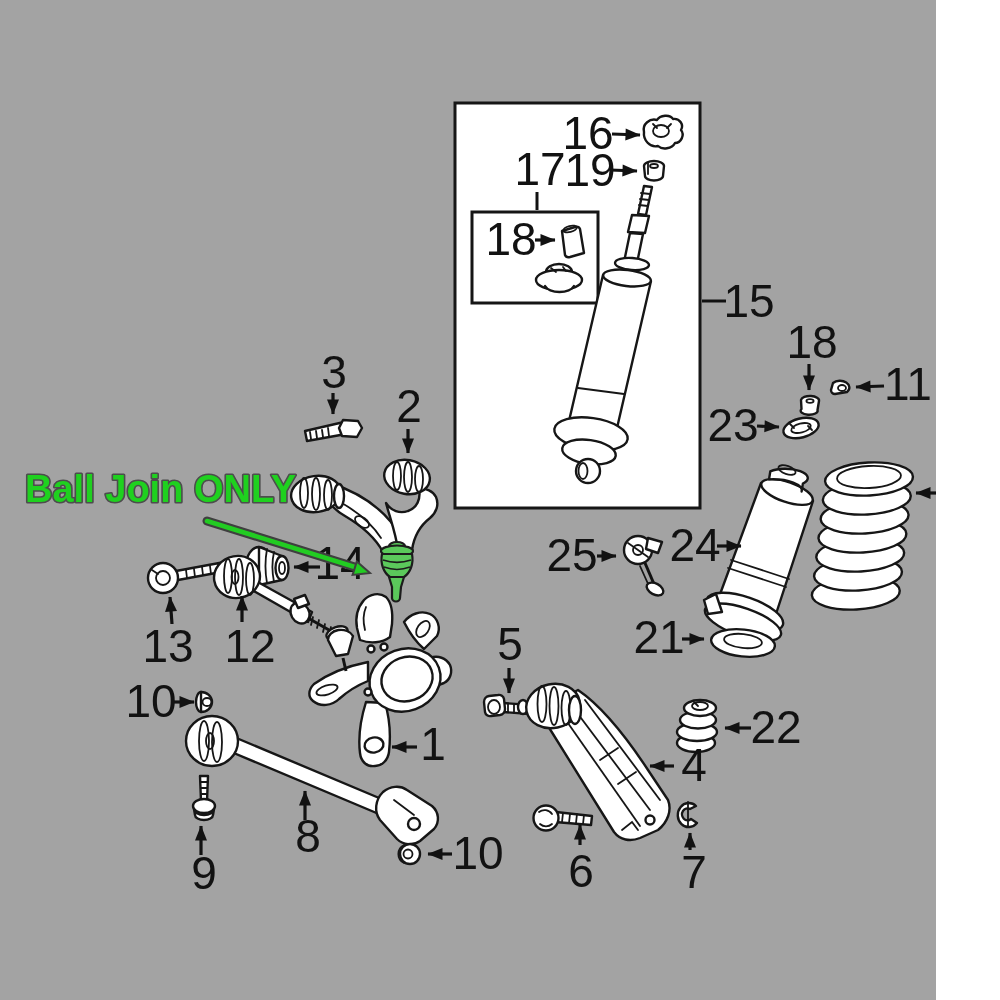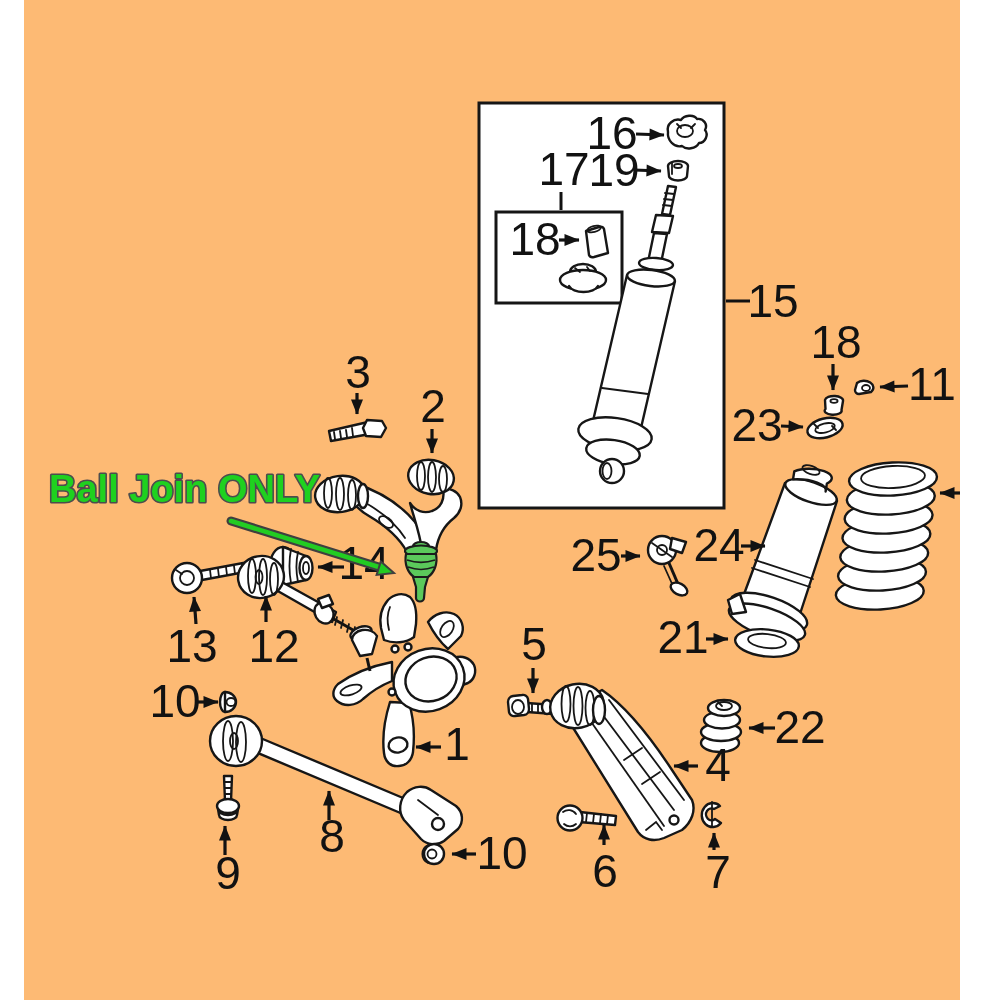--- a/index.html
+++ b/index.html
@@ -1,16 +1,16 @@
 <!DOCTYPE html>
 <html><head>
 <meta charset="utf-8">
 <style>
   html,body{margin:0;padding:0;background:#ffffff;}
-  .stage{width:936px;height:1000px;position:relative;background:#fdba74;overflow:hidden;margin-left:24px;}
+  .stage{width:936px;height:1000px;position:relative;background:#a3a3a3;overflow:hidden;}
   svg{display:block;}
   .ln{stroke:#161616;fill:#ffffff;stroke-width:2.4;stroke-linejoin:round;stroke-linecap:round;}
   .ln2{stroke:#161616;fill:none;stroke-width:1.8;stroke-linecap:round;}
   .thick{stroke:#161616;fill:#ffffff;stroke-width:3;}
   .lbl{font-family:"Liberation Sans",sans-serif;font-size:46px;fill:#121212;text-anchor:middle;}
   .arrow{stroke:#121212;stroke-width:3.2;fill:none;}
   .plain{stroke:#121212;stroke-width:3;fill:none;}
   .annot-text{font-family:"Liberation Sans",sans-serif;font-size:38px;font-weight:bold;
               stroke:#4d4d4d;stroke-width:3.2;paint-order:stroke;stroke-linejoin:round;}
   .green-under{stroke:#3f3f3f;stroke-width:9;stroke-linecap:round;fill:none;}

